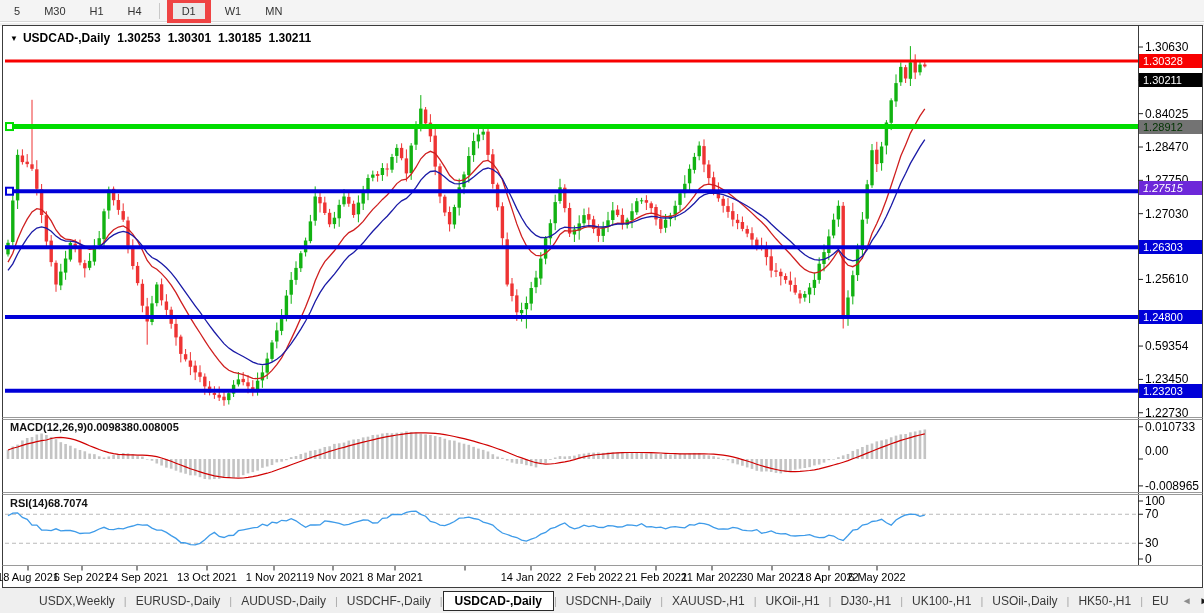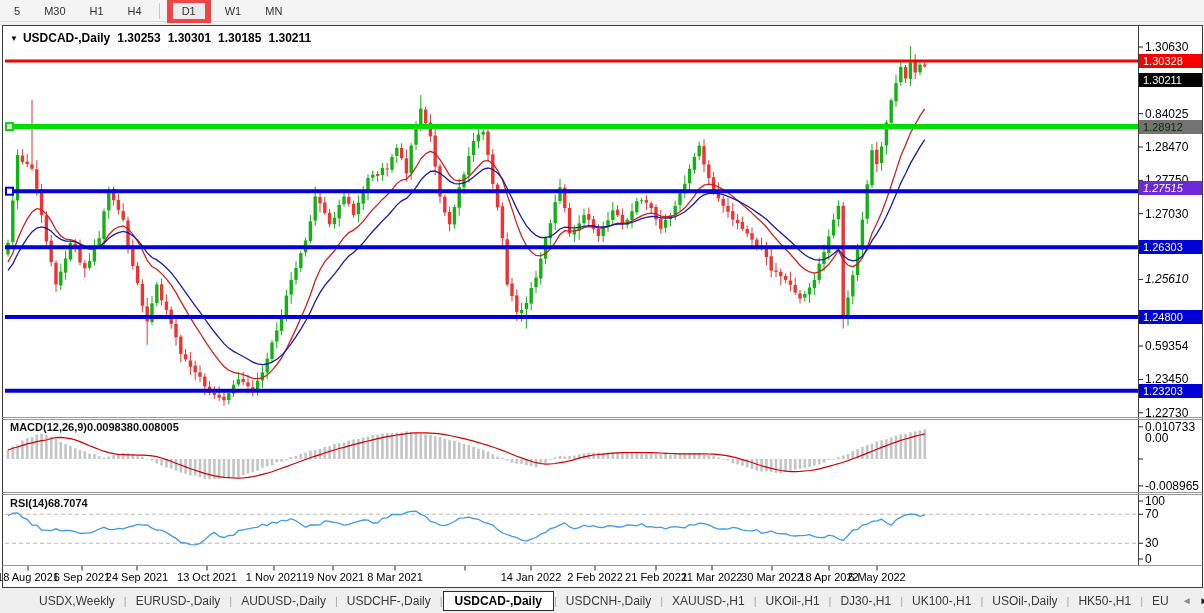--- a/index.html
+++ b/index.html
@@ -706,26 +706,26 @@
       <span>RSI(14)</span><span class="v">68.7074</span>
     </div>
 
     <div id="axis-labels">
         <div class="ptick" style="top: 41px;">1.30630</div>
         <div class="ptick" style="top: 74.3333px;">1.29910</div>
         <div class="ptick" style="top: 107.667px;">0.84025</div>
         <div class="ptick" style="top: 141px;">1.28470</div>
         <div class="ptick" style="top: 174.333px;">1.27750</div>
         <div class="ptick" style="top: 207.667px;">1.27030</div>
-        <div class="ptick" style="top: 273.407px; font-style: italic;">1.25610</div>
+        <div class="ptick" style="top: 273.407px;">1.25610</div>
         <div class="ptick" style="top: 340.074px;">0.59354</div>
         <div class="ptick" style="top: 373.407px;">1.23450</div>
         <div class="ptick" style="top: 406.741px;">1.22730</div>
         <div class="ptick" style="top: 420.801px;">0.010733</div>
-        <div class="ptick" style="top: 432px;">0.00</div>
+        <div class="ptick" style="top: 445px;">0.00</div>
         <div class="ptick" style="top: 479.895px;">-0.008965</div>
         <div class="ptick" style="top: 495px;">100</div>
         <div class="ptick" style="top: 508.25px;">70</div>
         <div class="ptick" style="top: 537.25px;">30</div>
         <div class="ptick" style="top: 553px;">0</div>
         <div class="plabel" style="background: rgb(248, 0, 0); color: rgb(255, 255, 255); top: 53.9815px;">1.30328</div>
         <div class="plabel" style="background: #737373; color: rgb(0, 51, 0); top: 119.537px;">1.28912</div>
         <div class="plabel" style="background: #6d28d9; color: rgb(255, 255, 255); top: 181px; font-style: italic;">1.27515</div>
         <div class="plabel" style="background: rgb(0, 0, 216); color: rgb(255, 255, 255); top: 240.324px;">1.26303</div>
         <div class="plabel" style="background: rgb(0, 0, 216); color: rgb(255, 255, 255); top: 309.907px;">1.24800</div>

